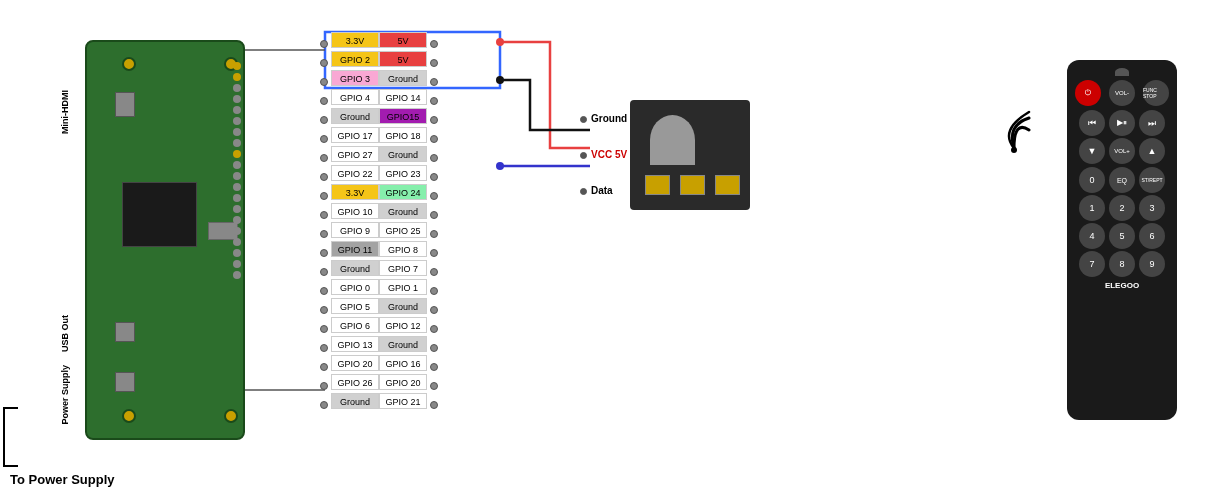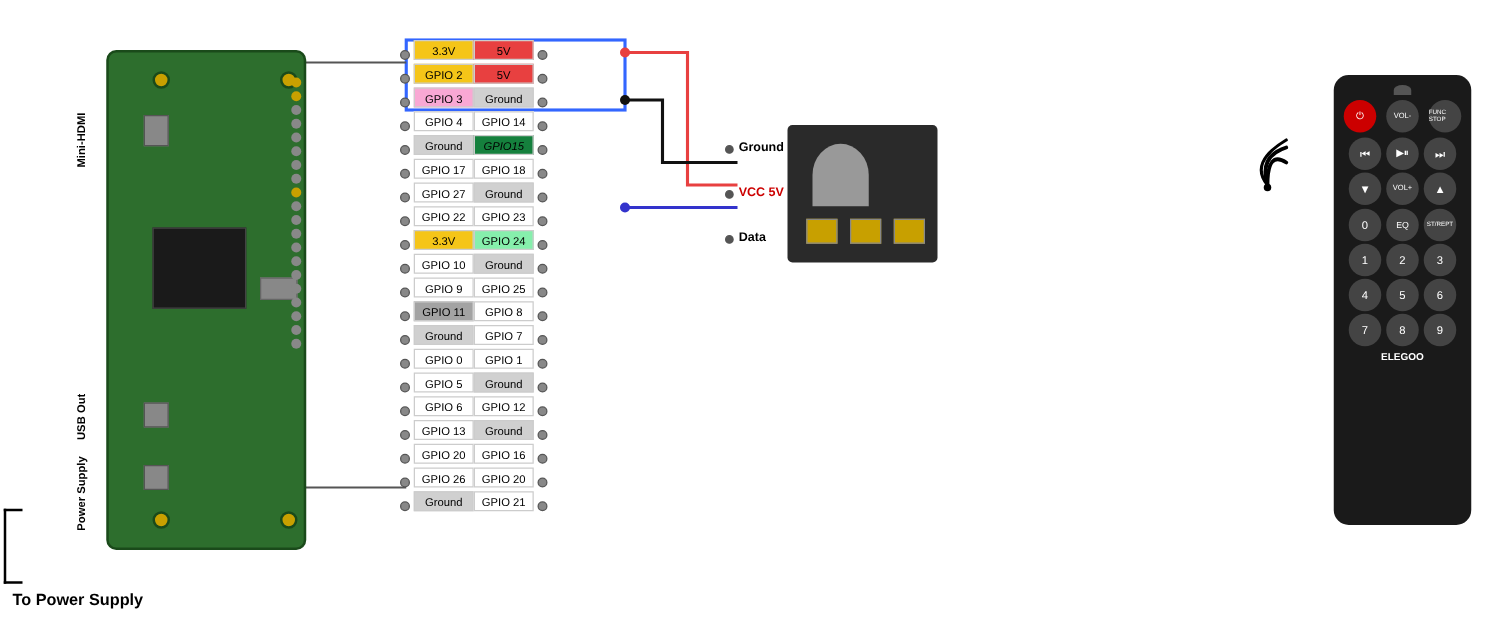--- a/index.html
+++ b/index.html
@@ -365,21 +365,21 @@
       </div>
       <div class="gpio-row">
         <div class="gpio-dot-left"></div>
         <div class="gpio-cell" style="background: rgb(255, 255, 255);">GPIO 4</div>
         <div class="gpio-cell" style="background: rgb(255, 255, 255);">GPIO 14</div>
         <div class="gpio-dot-right"></div>
       </div>
       <div class="gpio-row">
         <div class="gpio-dot-left"></div>
         <div class="gpio-cell" style="background: rgb(208, 208, 208);">Ground</div>
-        <div class="gpio-cell" style="background: #15803d; font-style: italic;">GPIO15</div>
+        <div class="gpio-cell" style="background: #a21caf;">GPIO15</div>
         <div class="gpio-dot-right"></div>
       </div>
       <div class="gpio-row">
         <div class="gpio-dot-left"></div>
         <div class="gpio-cell" style="background: rgb(255, 255, 255); margin-top: 15px;">GPIO 17</div>
         <div class="gpio-cell" style="background: rgb(255, 255, 255);">GPIO 18</div>
         <div class="gpio-dot-right"></div>
       </div>
       <div class="gpio-row">
         <div class="gpio-dot-left"></div>

